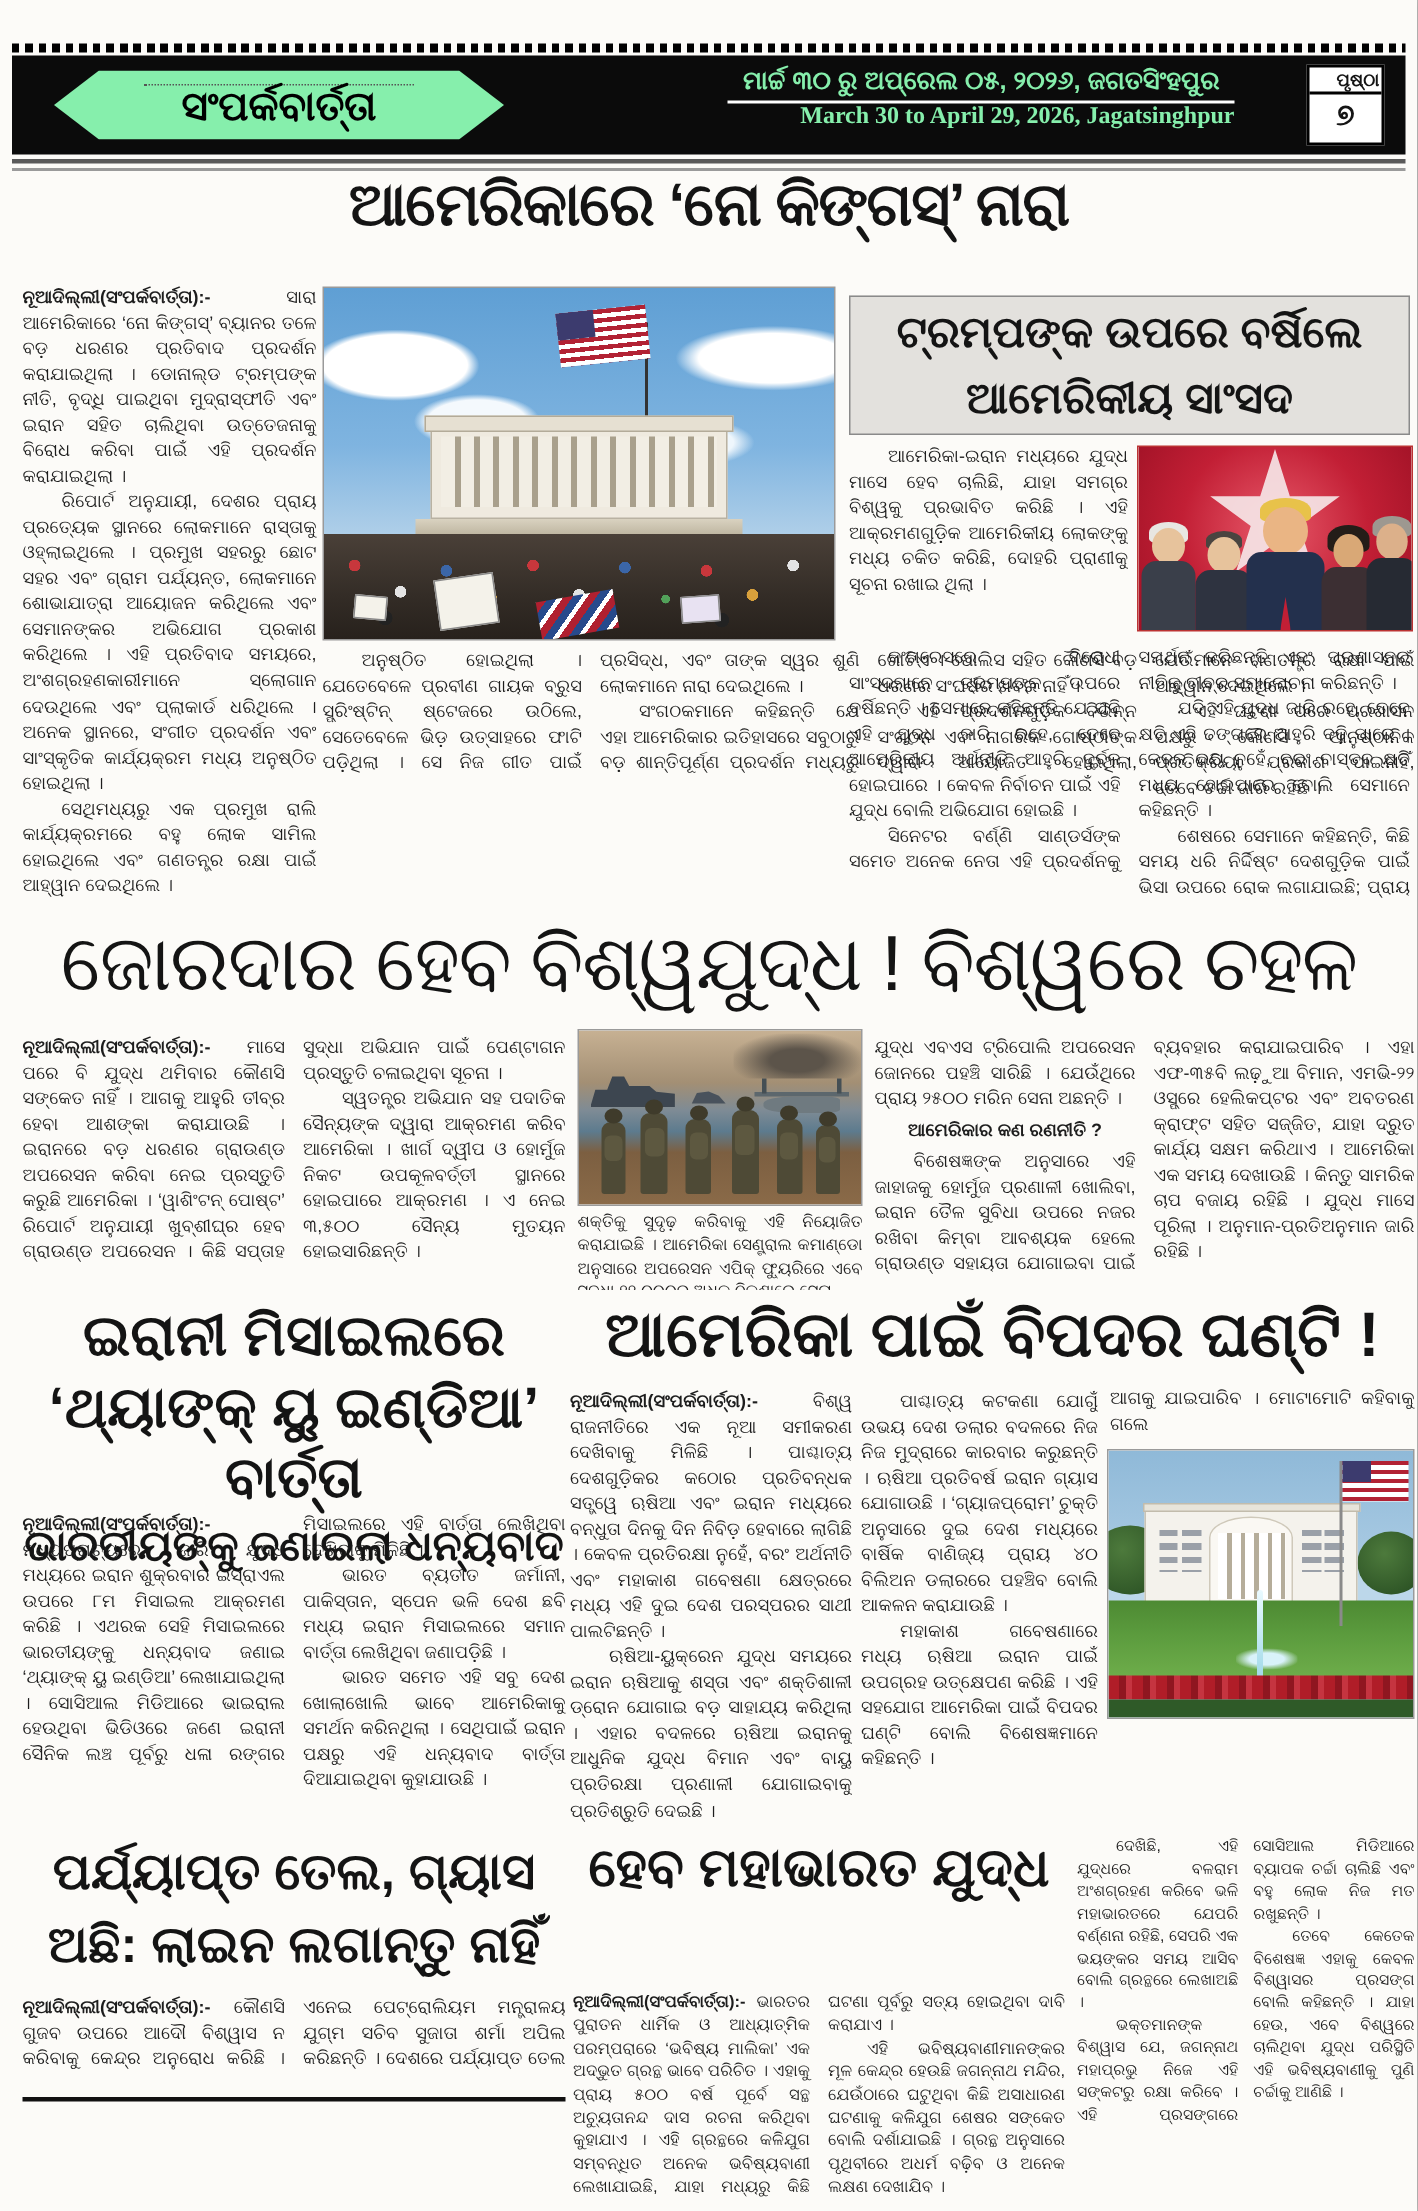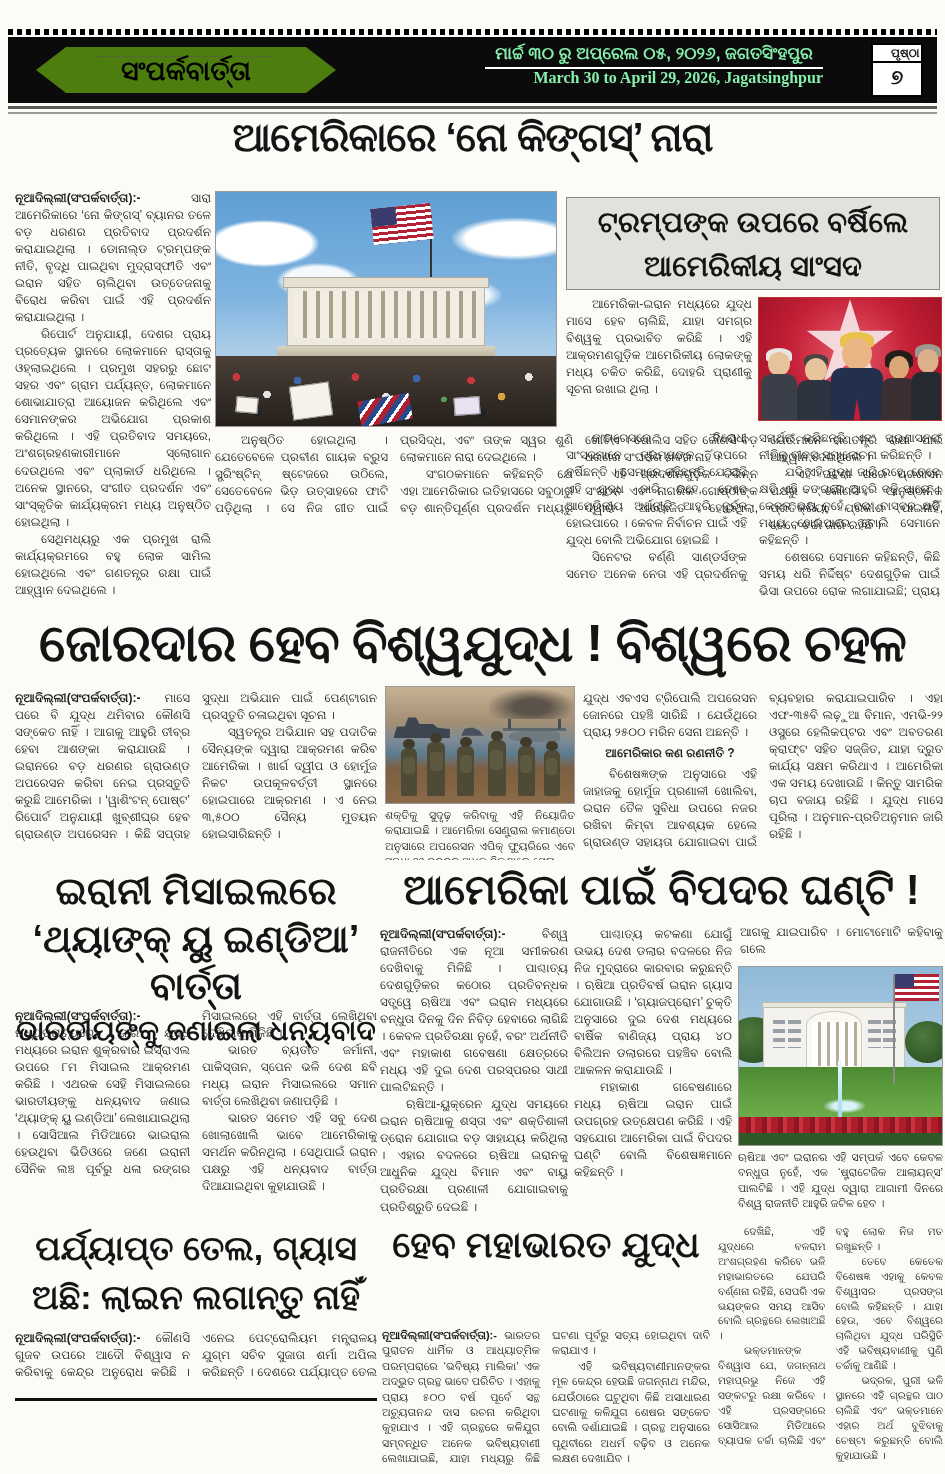--- a/index.html
+++ b/index.html
@@ -4,36 +4,36 @@
 <style>
   * { margin:0; padding:0; box-sizing:border-box; }
   html,body { background:#8f8f8f; }
   body { font-family:"Liberation Sans","DejaVu Sans",sans-serif; }
   .page { position:relative; width:945px; height:1474px; margin:0 auto; background:#fcfbf8; color:#141414; overflow:hidden; box-shadow:0 0 8px rgba(0,0,0,.5); }
 
   
   .dotted-rule { position:absolute; left:8px; top:29px; width:929px; height:6px;
     background-image:repeating-linear-gradient(90deg,#000 0 5px,transparent 5px 9px); }
   .masthead { position:absolute; left:8px; top:37px; width:929px; height:66px; background:#0b0b0b; }
-  .logo-shape { position:absolute; left:28px; top:8px; width:300px; height:50px; background:#4d7c0f;
+  .logo-shape { position:absolute; left:28px; top:8px; width:300px; height:50px; background:#86efac;
     clip-path:polygon(0% 50%,10% 4%,90% 4%,100% 50%,90% 96%,10% 96%);
     display:flex; align-items:center; justify-content:center; flex-direction:column; }
   .logo-tiny { width:60%; border-top:1px dotted #555; margin-bottom:1px; }
   .logo-text { font-size:27px; font-weight:900; color:#000; letter-spacing:0; line-height:1; }
   .masthead-center { position:absolute; left:330px; right:114px; top:7px; text-align:right; color:#86efac; }
   .date-odia { display:inline-block; font-size:17px; font-weight:800; padding:0 10px 3px 10px; border-bottom:2px solid #fff; }
   .date-eng { font-family:"Liberation Serif","DejaVu Serif",serif; font-size:16px; font-weight:700; margin-top:3px; }
   .pagebox { position:absolute; right:14px; top:6px; width:52px; height:54px; background:#fff; border:2px solid #000; text-align:center; }
   .pagebox .plabel { font-size:12px; font-weight:800; border-bottom:2px solid #000; padding:1px 18px; }
   .pagebox .pnum { font-size:20px; font-weight:800; line-height:28px; }
   .double-rule { position:absolute; left:8px; top:106px; width:929px; height:8px; border-top:3px solid #5a5a5a; border-bottom:2px solid #9a9a9a; }
 
   
   .h-main { position:absolute; left:18px; top:112px; width:909px; text-align:center; font-size:40px; font-weight:800; letter-spacing:-1px; line-height:1.25; white-space:nowrap; }
-  .h-war { position:absolute; left:15px; top:610px; width:915px; text-align:center; font-size:52px; font-weight:700; letter-spacing:-1px; line-height:1.3; white-space:nowrap; }
+  .h-war { position:absolute; left:15px; top:610px; width:915px; text-align:center; font-size:52px; font-weight:400; letter-spacing:-1px; line-height:1.3; white-space:nowrap; }
   .h-missile { position:absolute; left:15px; top:868px; width:362px; text-align:center; font-weight:800; line-height:1.25; }
   .h-missile .l1 { font-size:38px; }
   .h-missile .l2 { font-size:38px; }
   .h-missile .l3 { font-size:28px; margin-top:2px; }
   .h-danger { position:absolute; left:380px; top:866px; width:563px; text-align:center; font-size:42px; font-weight:800; white-space:nowrap; }
   .h-oil { position:absolute; left:15px; top:1224px; width:362px; text-align:center; font-size:34px; font-weight:800; line-height:1.45; }
   .h-malika { position:absolute; left:382px; top:1220px; width:328px; text-align:center; font-size:36px; font-weight:800; line-height:1.4; }
 
   .kicker-box { position:absolute; left:566px; top:197px; width:374px; height:93px; background:#e3e1dd; border:1px solid #8a8a8a; text-align:center; font-size:29px; font-weight:800; line-height:1.5; padding-top:3px; }
 
@@ -355,23 +355,20 @@
     <div class="p4-spray"></div>
     <div class="p4-fountain"></div>
     <div class="p4-flowers"></div>
     <div class="p4-hedge"></div>
     <div class="p4-pole"></div>
     <div class="us-flag p4-flag">
         <div class="canton"></div>
       </div>
   </div>
 
-  <div class="abs body-text small" style="left:738px; top:1150px; width:205px; height:64px;">
-    <p class="lead">ଋଷିଆ ଏବଂ ଇରାନର ଏହି ସମ୍ପର୍କ ଏବେ କେବଳ ବନ୍ଧୁତା ନୁହେଁ, ଏକ ‘ଷ୍ଟ୍ରାଟେଜିକ ଆଲାୟନ୍ସ’ ପାଲଟିଛି । ଏହି ଯୁଦ୍ଧ ଦ୍ୱାରା ଆଗାମୀ ଦିନରେ ବିଶ୍ୱ ରାଜନୀତି ଆହୁରି ଜଟିଳ ହେବ ।</p>
-  </div>
 
   <div class="h-oil">
     <div>ପର୍ଯ୍ୟାପ୍ତ ତେଲ, ଗ୍ୟାସ</div>
     <div>ଅଛି: ଲାଇନ ଲଗାନ୍ତୁ ନାହିଁ</div>
   </div>
 
   <div class="abs body-text cols2" style="left:15px; top:1330px; width:362px; height:64px;">
     <p class="lead"><b class="dateline">ନୂଆଦିଲ୍ଲୀ(ସଂପର୍କବାର୍ତ୍ତା):- </b><span>କୌଣସି ଗୁଜବ ଉପରେ ଆଦୌ ବିଶ୍ୱାସ ନ କରିବାକୁ କେନ୍ଦ୍ର ଅନୁରୋଧ କରିଛି । ଏନେଇ ପେଟ୍ରୋଲିୟମ ମନ୍ତ୍ରାଳୟ ଯୁଗ୍ମ ସଚିବ ସୁଜାତା ଶର୍ମା ଅପିଲ କରିଛନ୍ତି । ଦେଶରେ ପର୍ଯ୍ୟାପ୍ତ ତେଲ ଓ ଗ୍ୟାସ ଅଛି, ଆଦୌ ଲାଇନ ଲଗାନ୍ତୁ ନାହିଁ ।</span></p>
 
   </div>
@@ -386,17 +383,16 @@
     <div>
         <p>ଏହି ଭବିଷ୍ୟବାଣୀମାନଙ୍କର ମୂଳ କେନ୍ଦ୍ର ହେଉଛି ଜଗନ୍ନାଥ ମନ୍ଦିର, ଯେଉଁଠାରେ ଘଟୁଥିବା କିଛି ଅସାଧାରଣ ଘଟଣାକୁ କଳିଯୁଗ ଶେଷର ସଙ୍କେତ ବୋଲି ଦର୍ଶାଯାଇଛି । ଗ୍ରନ୍ଥ ଅନୁସାରେ ପୃଥିବୀରେ ଅଧର୍ମ ବଢ଼ିବ ଓ ଅନେକ ଲକ୍ଷଣ ଦେଖାଯିବ ।</p>
       </div>
   </div>
 
   <div class="abs body-text cols2 tiny" style="left:718px; top:1224px; width:225px; height:246px; column-gap:10px;">
     <div>
         <p>ଦେଖିଛି, ଏହି ଯୁଦ୍ଧରେ ବଳରାମ ଅଂଶଗ୍ରହଣ କରିବେ ଭଳି ମହାଭାରତରେ ଯେପରି ବର୍ଣ୍ଣନା ରହିଛି, ସେପରି ଏକ ଭୟଙ୍କର ସମୟ ଆସିବ ବୋଲି ଗ୍ରନ୍ଥରେ ଲେଖାଅଛି ।</p>
         <p>ଭକ୍ତମାନଙ୍କ ବିଶ୍ୱାସ ଯେ, ଜଗନ୍ନାଥ ମହାପ୍ରଭୁ ନିଜେ ଏହି ସଙ୍କଟରୁ ରକ୍ଷା କରିବେ । ଏହି ପ୍ରସଙ୍ଗରେ ସୋସିଆଲ ମିଡିଆରେ ବ୍ୟାପକ ଚର୍ଚ୍ଚା ଚାଲିଛି ଏବଂ ବହୁ ଲୋକ ନିଜ ମତ ରଖୁଛନ୍ତି ।</p>
         <p>ତେବେ କେତେକ ବିଶେଷଜ୍ଞ ଏହାକୁ କେବଳ ବିଶ୍ୱାସର ପ୍ରସଙ୍ଗ ବୋଲି କହିଛନ୍ତି । ଯାହା ହେଉ, ଏବେ ବିଶ୍ୱରେ ଚାଲିଥିବା ଯୁଦ୍ଧ ପରିସ୍ଥିତି ଏହି ଭବିଷ୍ୟବାଣୀକୁ ପୁଣି ଚର୍ଚ୍ଚାକୁ ଆଣିଛି ।</p>
-        <p>ଭଦ୍ରକ, ପୁରୀ ଭଳି ସ୍ଥାନରେ ଏହି ଗ୍ରନ୍ଥର ପାଠ ଚାଲିଛି ଏବଂ ଭକ୍ତମାନେ ଏହାର ଅର୍ଥ ବୁଝିବାକୁ ଚେଷ୍ଟା କରୁଛନ୍ତି ବୋଲି କୁହାଯାଉଛି ।</p>
       </div>
   </div>
 
 </div>
 
 </body></html>

